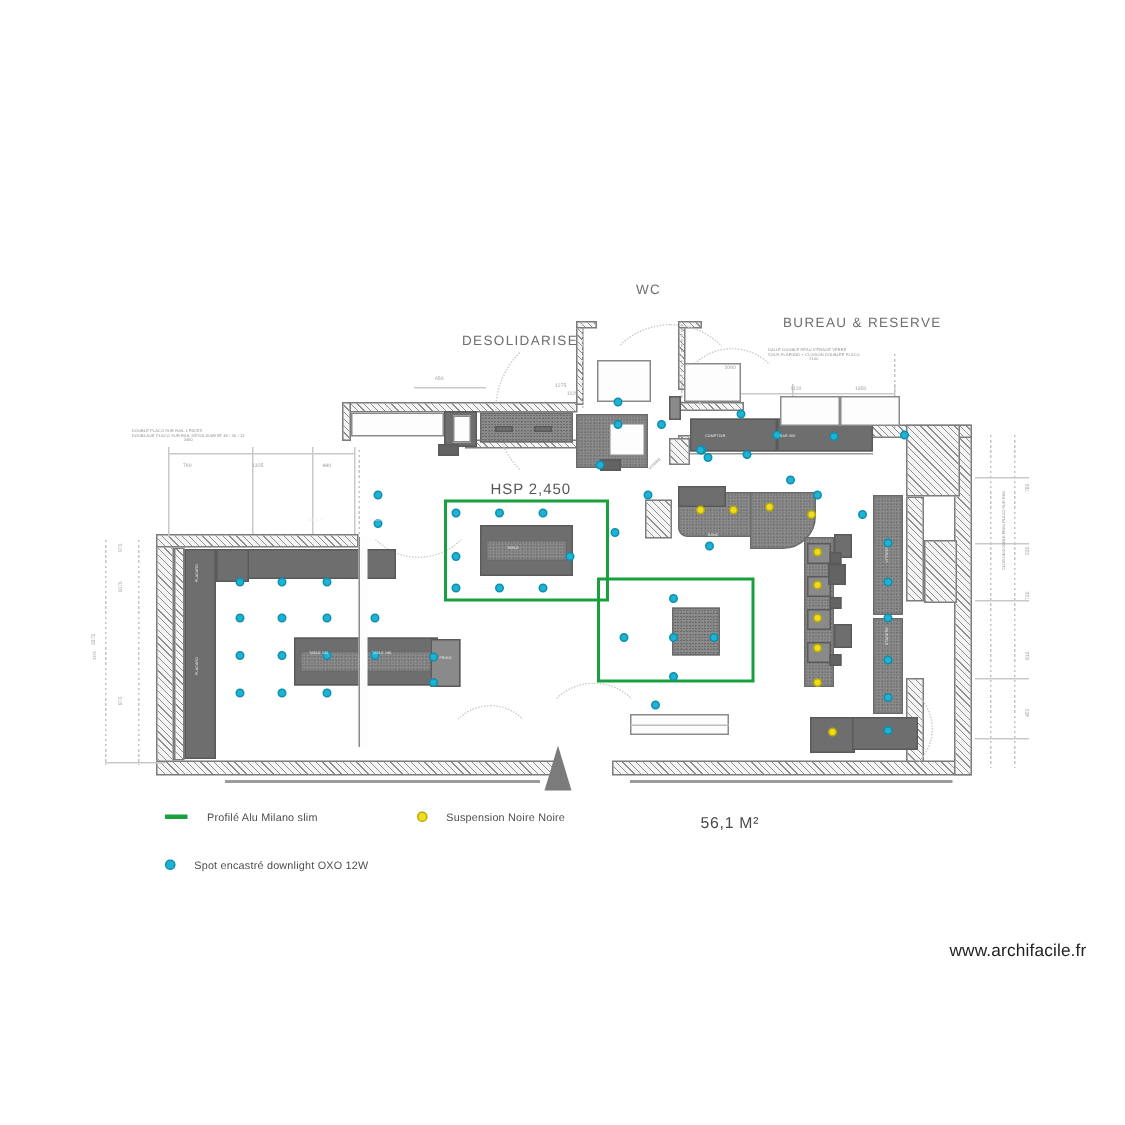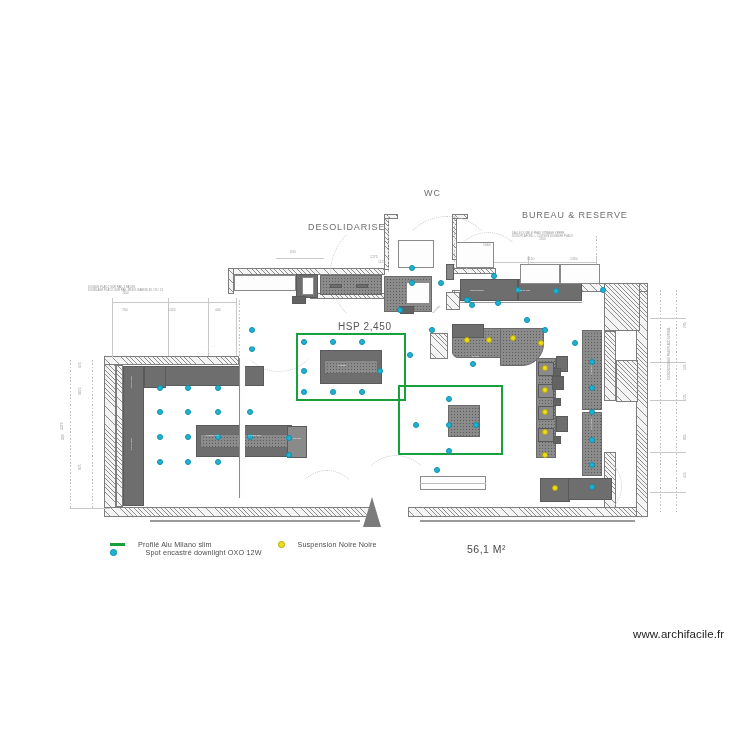--- a/index.html
+++ b/index.html
@@ -289,21 +289,21 @@
       <div class="pend" style="left: 542px; top: 409px;"></div>
       <div class="pend" style="left: 542px; top: 429px;"></div>
       <div class="pend" style="left: 542px; top: 452px;"></div>
       <div class="pend" style="left: 552px; top: 485px;"></div>
     </div>
 
   <div class="room-label abs" style="left:424px;top:188px;">WC</div>
   <div class="room-label abs" style="left:308px;top:222px;">DESOLIDARISE</div>
   <div class="room-label abs" style="left:522px;top:210px;">BUREAU &amp; RESERVE</div>
 
-  <div class="hsp abs" style="left:302px;top:321px;padding-left:36px;">HSP 2,450</div>
+  <div class="hsp abs" style="left:291px;top:321px;padding-left:36px;">HSP 2,450</div>
   <div class="area abs" style="left:452px;top:543px;">56,1 M²</div>
 
   <div class="micro abs" style="left:512px;top:232px;">
     <div>DALLE DOUBLE PEAU VITRAGE VERRE</div>
     <div>SOUS PLAFOND + CLOISON DOUBLEE PLACO</div>
     <div style="text-align:center">2100</div>
   </div>
   <div class="micro abs" style="left:88px;top:286px;">
     <div>DOUBLE PLACO SUR RAIL 2 FACES</div>
     <div>DOUBLAGE PLACO SUR RAIL DESOLIDARISE 48 / 35 / 13</div>
@@ -352,21 +352,21 @@
 
   <div id="legend">
     <div class="lg-row" style="left:0;top:0;">
       <span class="lg-line"></span>
       <span class="lg-txt">Profilé Alu Milano slim</span>
     </div>
     <div class="lg-row" style="left:168px;top:0;">
       <span class="lg-dot ye"></span>
       <span class="lg-txt">Suspension Noire Noire</span>
     </div>
-    <div class="lg-row" style="left:0;top:8px;gap:16px;">
+    <div class="lg-row" style="left:0;top:32px;">
       <span class="lg-dot cy"></span>
       <span class="lg-txt">Spot encastré downlight OXO 12W</span>
     </div>
   </div>
 
   <div class="url abs" style="left:633px;top:628px;">www.archifacile.fr</div>
 
 </div>
 
 </body></html>

